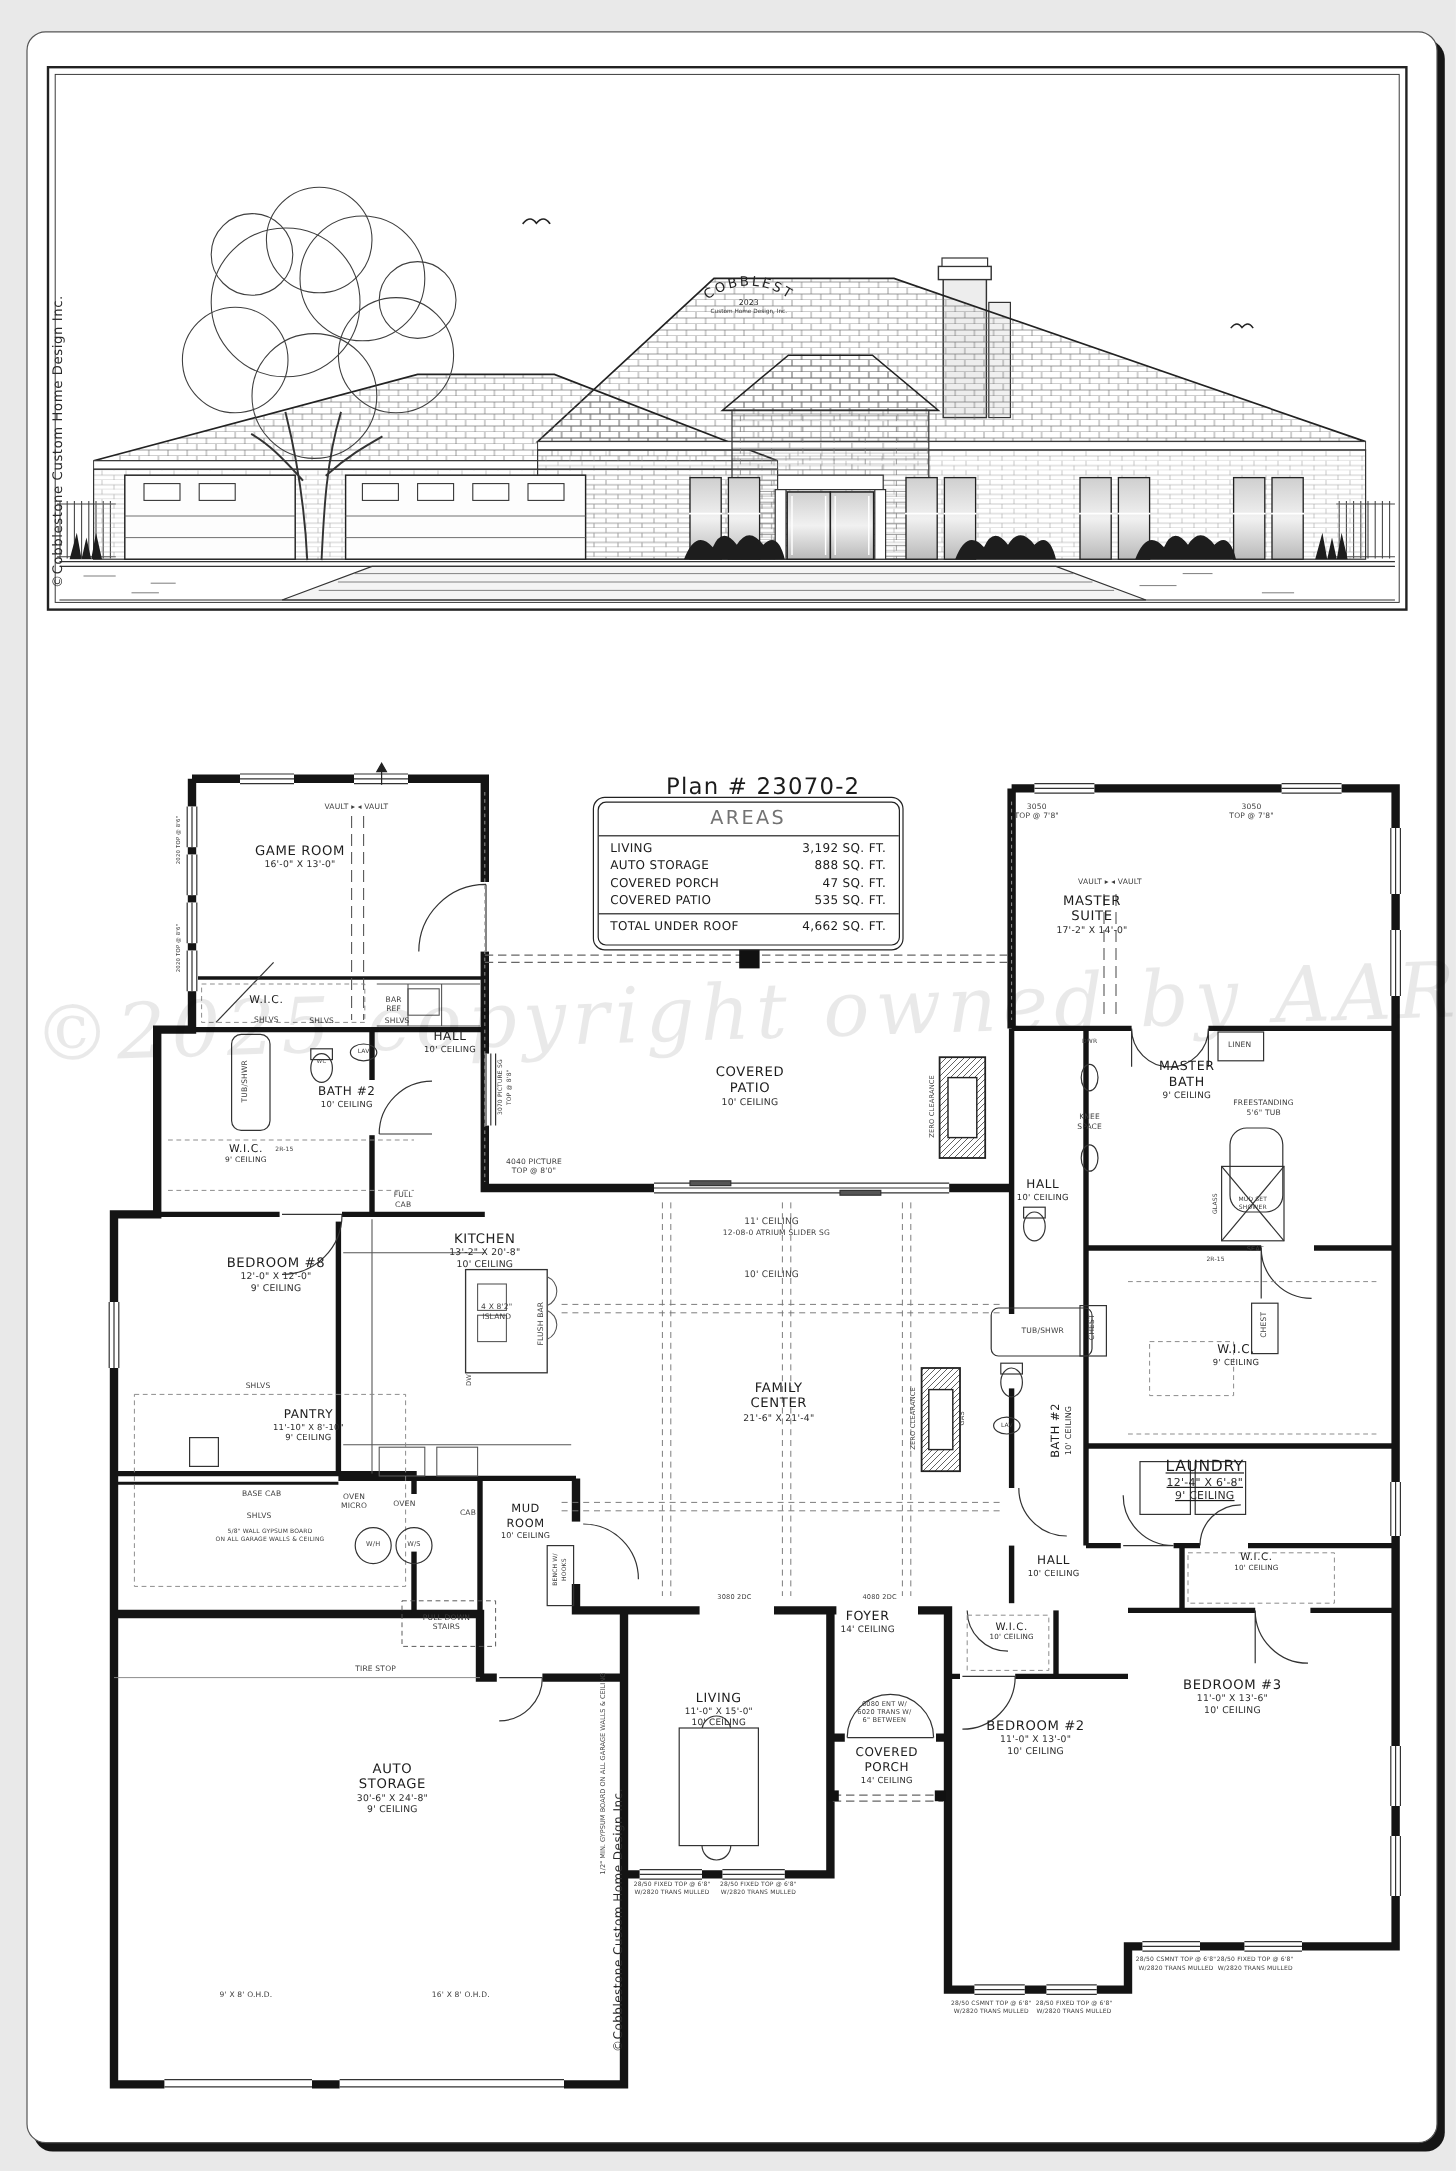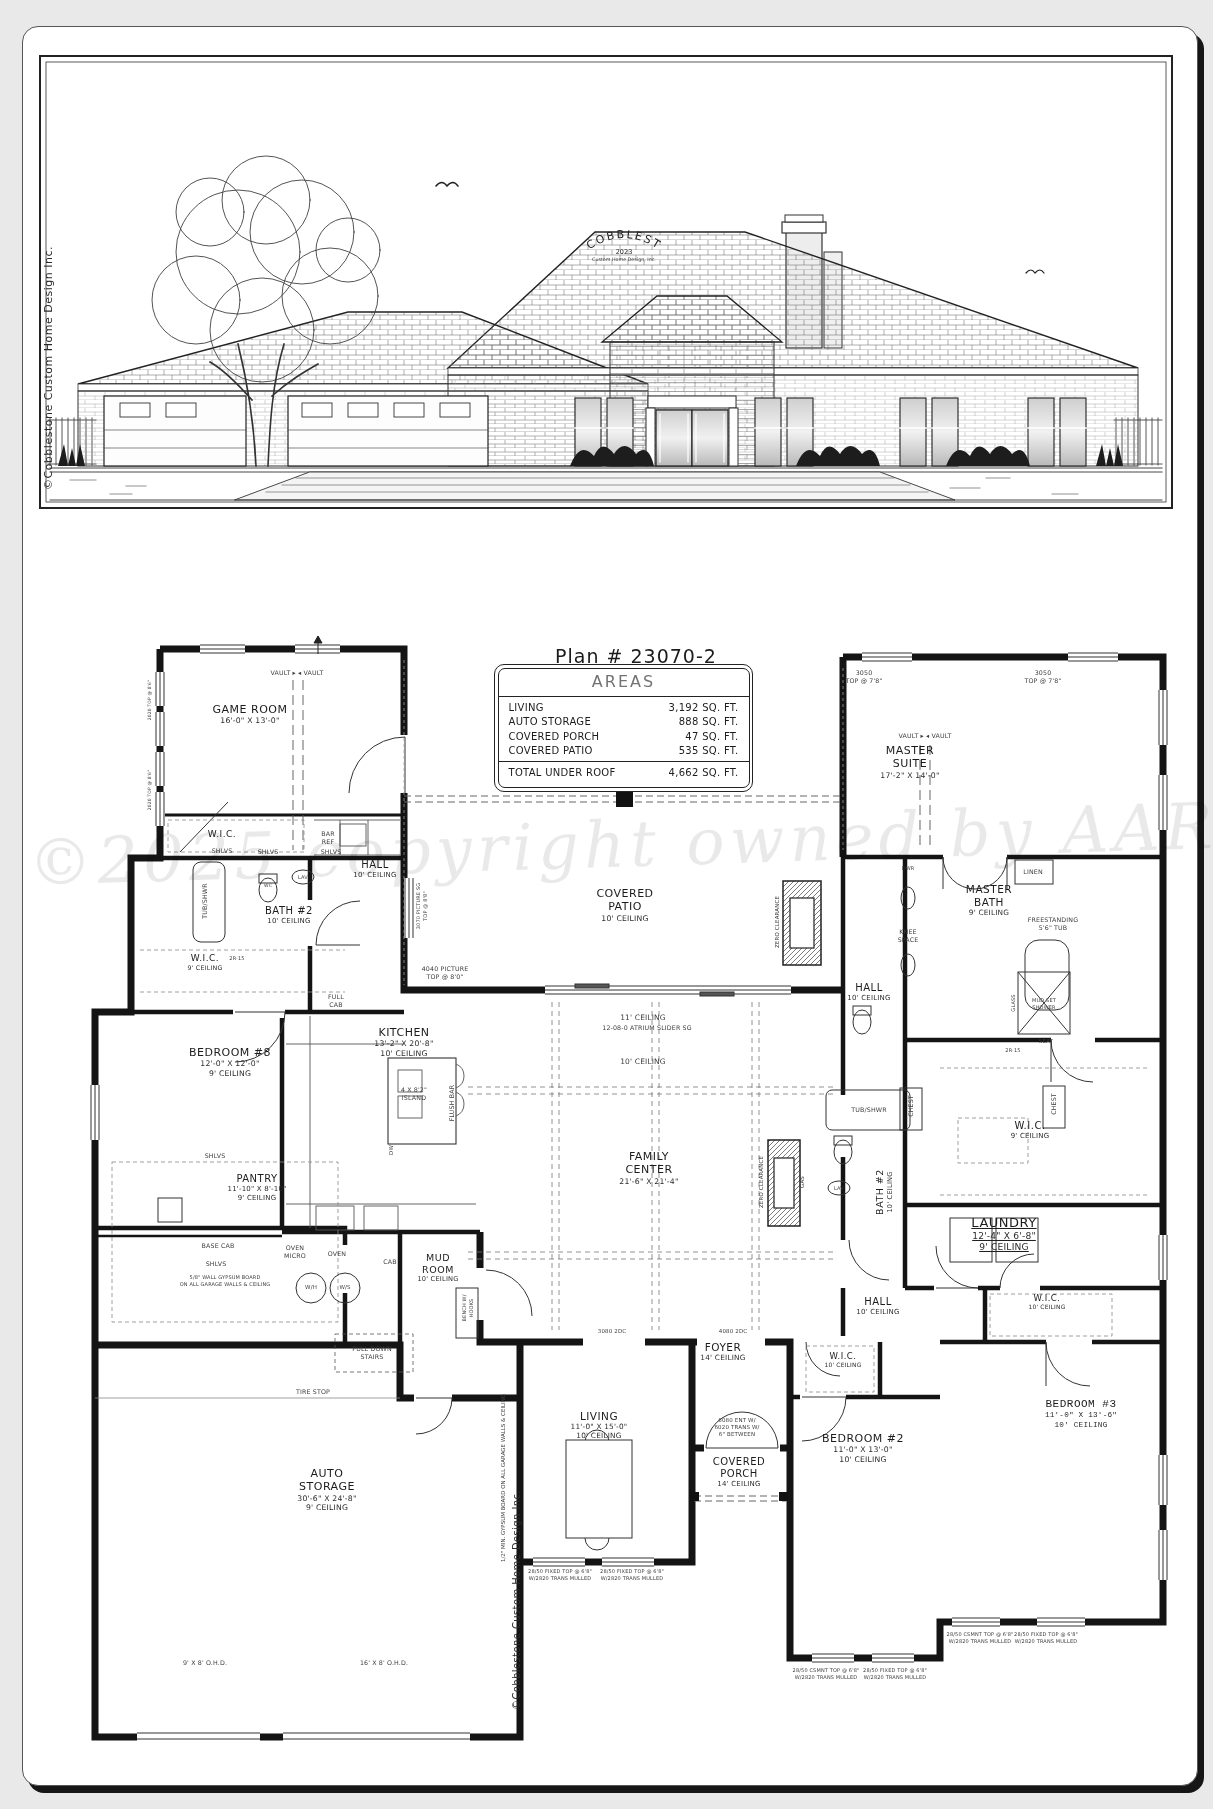--- a/index.html
+++ b/index.html
@@ -626,21 +626,21 @@
       <div class="lbl" style="left: 863px; top: 1448px;">
         <div class="nm">
           <div>BEDROOM #2</div>
         </div>
         <div class="sub">
           <div>11'-0" X 13'-0"</div>
           <div>10' CEILING</div>
         </div>
       </div>
 
-      <div class="lbl" style="left: 1081px; top: 1414px; font-family: Liberation Mono, monospace;">
+      <div class="lbl" style="left: 1027px; top: 1414px;">
         <div class="nm">
           <div>BEDROOM #3</div>
         </div>
         <div class="sub">
           <div>11'-0" X 13'-6"</div>
           <div>10' CEILING</div>
         </div>
       </div>
 
       <div class="lbl" style="left: 843px; top: 1360px; font-size: 8.5px;">

